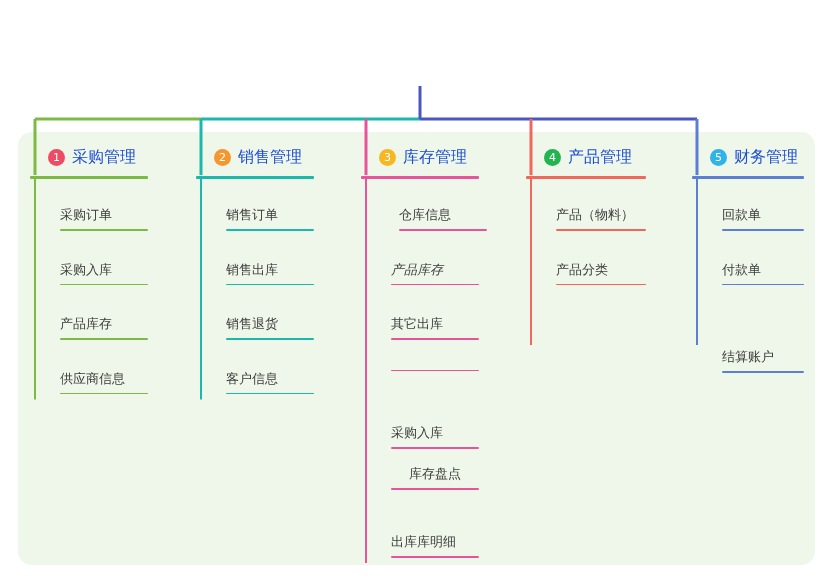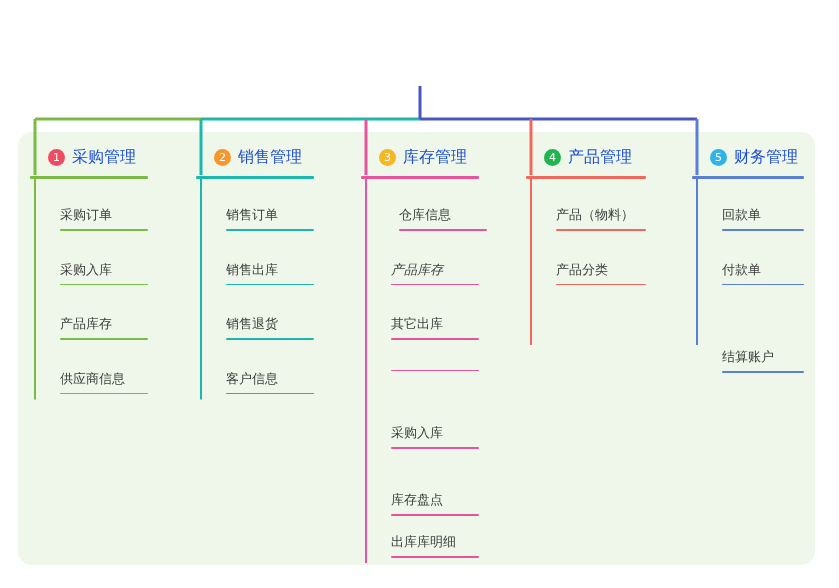--- a/index.html
+++ b/index.html
@@ -179,21 +179,21 @@
         <span class="leaf-label">其它出库</span>
         <div class="leaf-rule" style="background: rgb(232, 84, 155);"></div>
       </div>
       <div class="leaf" style="position: absolute; left: 0px; width: 118px; top: 225.5px;">
         <div class="leaf-rule" style="background: rgb(232, 84, 155);"></div>
       </div>
       <div class="leaf" style="position: absolute; left: 0px; width: 118px; top: 280px;">
         <span class="leaf-label">采购入库</span>
         <div class="leaf-rule" style="background: rgb(232, 84, 155);"></div>
       </div>
-      <div class="leaf" style="position: absolute; left: 0px; width: 118px; top: 347px;">
+      <div class="leaf" style="position: absolute; left: 0px; width: 118px; top: 321px; text-align: center;">
         <span class="leaf-label">库存盘点</span>
         <div class="leaf-rule" style="background: rgb(232, 84, 155);"></div>
       </div>
       <div class="leaf" style="position: absolute; left: 0px; width: 118px; top: 389px;">
         <span class="leaf-label">出库库明细</span>
         <div class="leaf-rule" style="background: rgb(232, 84, 155);"></div>
       </div>
     </div>
     <div class="column" style="left: 526px; width: 120px;">
       <div class="col-head">

